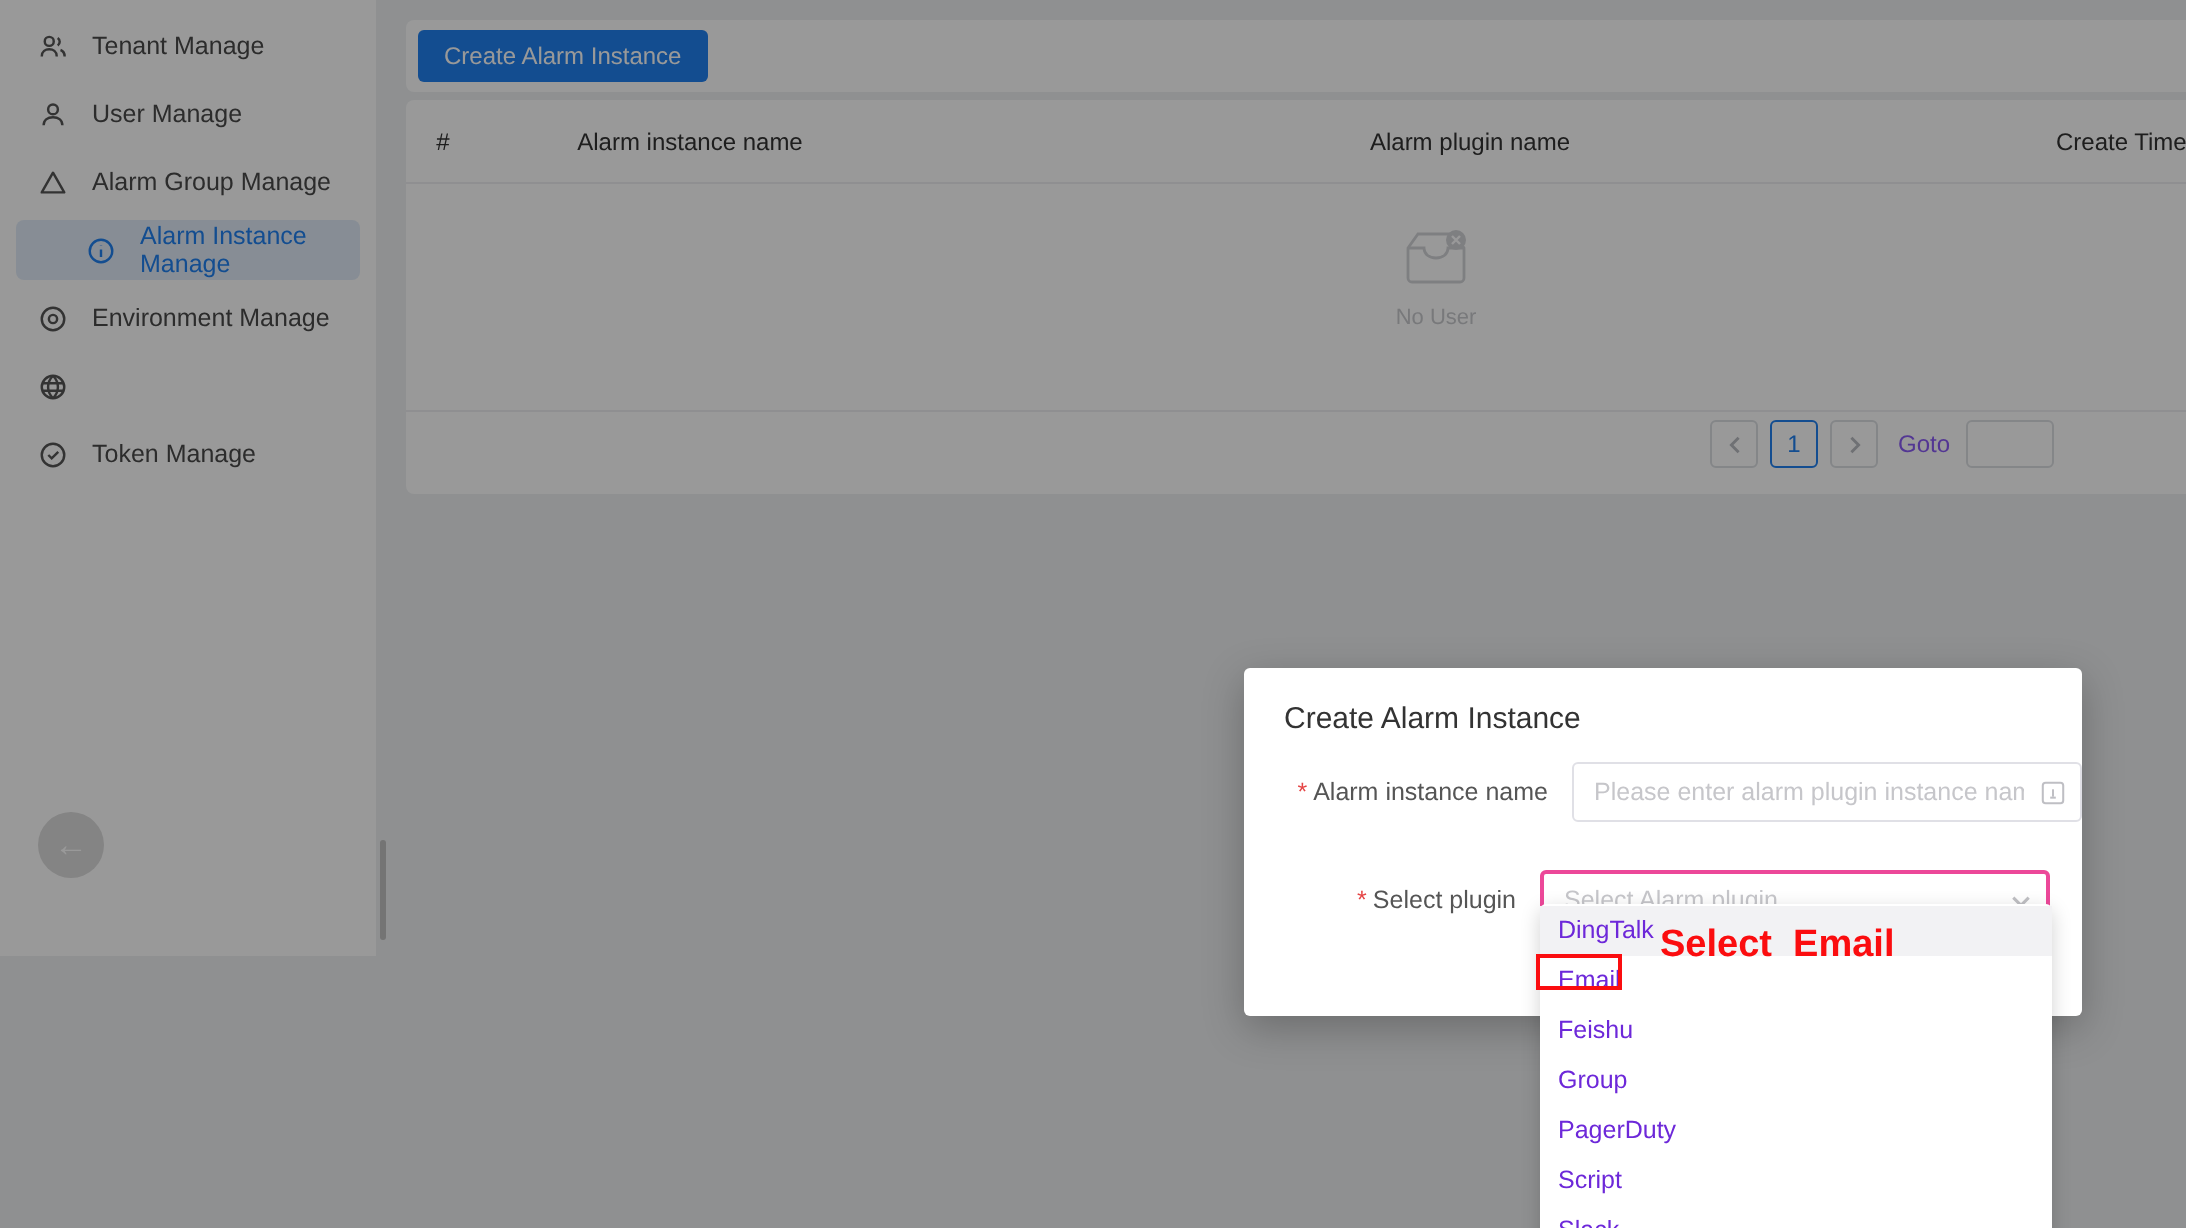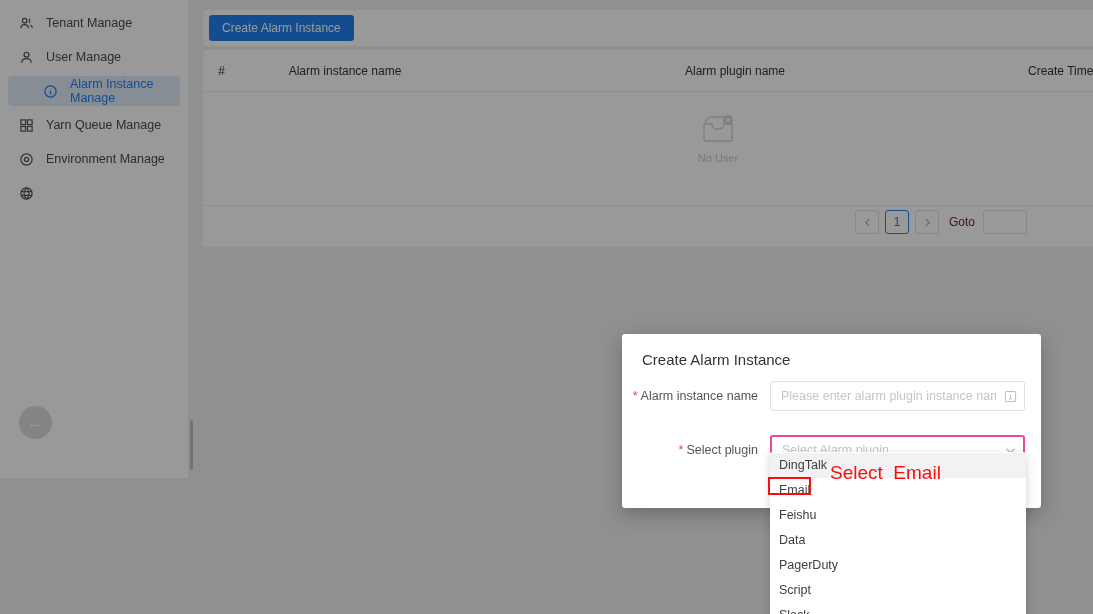--- a/index.html
+++ b/index.html
@@ -24,47 +24,47 @@
   .table-card { top:50px; height:197px; }
   .thead { display:grid; grid-template-columns:37px 210px 570px 210px; height:42px; align-items:center; border-bottom:1px solid #efeff2; color:#333; font-size:12px; }
   .thead .th { text-align:center; }
   .thead .th.left { text-align:left; padding-left:8px; }
   .tbody { position:relative; height:114px; border-bottom:1px solid #efeff2; }
   .empty { position:absolute; left:470px; top:22px; width:90px; text-align:center; color:#c9cace; }
   .empty .empty-label { font-size:11px; margin-top:4px; color:#c9cace; }
   .pager { position:absolute; left:652px; top:160px; display:flex; align-items:center; }
   .pg-btn { width:24px; height:24px; border:1px solid #dcdfe3; border-radius:3px; background:#fff; color:#b9bcc2; display:flex; align-items:center; justify-content:center; margin-right:6px; font-size:12px; cursor:pointer; }
   .pg-btn.current { border-color:#2080f0; color:#2080f0; }
-  .goto-label { font-size:12px; color:#7f1d1d; margin:0 8px 0 4px; }
+  .goto-label { font-size:12px; color:#8b5cf6; margin:0 8px 0 4px; }
   .goto-input { width:44px; height:24px; border:1px solid #dcdfe3; border-radius:3px; font-size:12px; padding:0 6px; color:#555; outline:none; font-family:inherit; }
 
   .back-fab { position:absolute; left:19px; top:406px; width:33px; height:33px; border-radius:50%; background:#dcdcdc; color:#fff; display:flex; align-items:center; justify-content:center; font-size:17px; z-index:3; cursor:pointer; }
 
   
   .overlay { position:absolute; inset:0; background:rgba(0,0,0,0.4); z-index:10; }
   .modal { position:absolute; left:622px; top:334px; width:419px; height:174px; background:#fff; border-radius:3px; box-shadow:0 6px 20px rgba(0,0,0,0.25); z-index:20; }
   .modal-title { position:absolute; left:20px; top:17px; font-size:15px; color:#333; }
   .form-row { position:absolute; left:0; display:flex; align-items:center; width:100%; }
-  .form-row.row1 { top:47px; }
+  .form-row.row1 { top:47px;justify-content:flex-end; }
   .form-row.row2 { top:89px;margin-top:12px; }
   .f-label { width:148px; padding-right:12px; text-align:right; font-size:12.5px; color:#555; }
   .req { color:#e54545; margin-right:3px; }
   .ctrl { position:relative; width:255px; height:30px; }
   .ctrl input { width:100%; height:100%; border:1px solid #e0e0e6; border-radius:3px; padding:0 28px 0 10px; font-size:12.5px; color:#555; outline:none; font-family:inherit; background:#fff; }
   .ctrl input::placeholder { color:#c6c6ca; }
   .ctrl.error input { border:2px solid #ec4899; }
   .ctrl .suffix { position:absolute; right:8px; top:8px; width:14px; height:14px; display:flex; align-items:center; justify-content:center; }
 
   
   .dropdown { position:absolute; left:770px; top:452px; width:256px; height:200px; background:#fff; border-radius:3px; box-shadow:0 3px 10px rgba(0,0,0,0.18); z-index:20; padding-top:1px; }
-  .dd-item { height:25px; line-height:25px; padding-left:9px; font-size:12.5px; color:#404040; cursor:pointer; }
+  .dd-item { height:25px; line-height:25px; padding-left:9px; font-size:12.5px; color:#6d28d9; cursor:pointer; }
   .dd-item.hl { background:#f2f2f4; }
 
   
-  .ann-text { position:absolute; left:830px; top:462px; font-size:19px; color:#fb0d0f; z-index:30; white-space:pre; font-weight:400; }
+  .ann-text { position:absolute; left:830px; top:462px; font-size:19px; color:#fb0d0f; z-index:30; white-space:pre; font-weight:700; }
   .ann-box { position:absolute; left:768px; top:477px; width:43px; height:18px; border:2px solid #fb0d0f; z-index:30; }
 </style>
 </head>
 <body>
 
 <div class="sidebar">
   <div class="menu">
 
     <div class="menu-item">
       <span class="mi-icon">
@@ -81,44 +81,41 @@
     <div class="menu-item">
       <span class="mi-icon">
         <svg width="15" height="15" viewBox="0 0 16 16" fill="none" stroke-width="1.3">
             <circle cx="8" cy="5" r="2.6"></circle>
             <path d="M3 13.5c0-3 2.3-4.3 5-4.3s5 1.3 5 4.3"></path>
           </svg>
       </span>
       <span>User Manage</span>
     </div>
 
+    <div class="menu-item">
+      <span class="mi-icon">
+        <svg width="15" height="15" viewBox="0 0 16 16" fill="none" stroke-width="1.3">
+            <path d="M8 2.5 L14 13 H2 Z" stroke-linejoin="round"></path>
+          </svg>
+      </span>
+      <span>Alarm Group Manage</span>
+    </div>
 
     <div class="menu-item active">
       <span class="mi-icon">
         <svg width="15" height="15" viewBox="0 0 16 16" fill="none" stroke-width="1.3">
             <circle cx="8" cy="8" r="6"></circle>
             <path d="M8 7.2v4"></path>
             <path d="M8 4.8v.2"></path>
           </svg>
       </span>
       <span>Alarm Instance Manage</span>
     </div>
 
 
-    <div class="menu-item">
-      <span class="mi-icon">
-        <svg width="15" height="15" viewBox="0 0 16 16" fill="none" stroke-width="1.3">
-            <rect x="2" y="2" width="5" height="5"></rect>
-            <rect x="9" y="2" width="5" height="5"></rect>
-            <rect x="2" y="9" width="5" height="5"></rect>
-            <rect x="9" y="9" width="5" height="5"></rect>
-          </svg>
-      </span>
-      <span>Yarn Queue Manage</span>
-    </div>
 
     <div class="menu-item">
       <span class="mi-icon">
         <svg width="15" height="15" viewBox="0 0 16 16" fill="none" stroke-width="1.3">
             <circle cx="8" cy="8" r="6"></circle>
             <circle cx="8" cy="8" r="2.2"></circle>
           </svg>
       </span>
       <span>Environment Manage</span>
     </div>
@@ -126,20 +123,29 @@
     <div class="menu-item">
       <span class="mi-icon">
         <svg width="15" height="15" viewBox="0 0 16 16" fill="none" stroke-width="1.3">
             <circle cx="8" cy="8" r="6"></circle>
             <path d="M2.5 6h11M2.5 10h11"></path>
             <path d="M8 2c-3.5 3.5-3.5 8.5 0 12M8 2c3.5 3.5 3.5 8.5 0 12"></path>
           </svg>
       </span>
     </div>
 
+    <div class="menu-item">
+      <span class="mi-icon">
+        <svg width="15" height="15" viewBox="0 0 16 16" fill="none" stroke-width="1.3">
+            <circle cx="8" cy="8" r="6"></circle>
+            <path d="M5.5 8l1.8 1.8L10.8 6.3"></path>
+          </svg>
+      </span>
+      <span>Token Manage</span>
+    </div>
 
   </div>
 </div>
 <div class="sidebar-scroll-thumb"></div>
 
 <div class="main">
 
   <div class="card toolbar-card">
     <button class="create-btn">Create Alarm Instance</button>
   </div>
@@ -222,20 +228,20 @@
           </svg>
       </span>
     </div>
   </div>
 </div>
 
 <div class="dropdown">
   <div class="dd-item hl">DingTalk</div>
   <div class="dd-item">Email</div>
   <div class="dd-item">Feishu</div>
-  <div class="dd-item">Data</div>
+  <div class="dd-item">Group</div>
   <div class="dd-item">PagerDuty</div>
   <div class="dd-item">Script</div>
   <div class="dd-item">Slack</div>
 </div>
 
 <div class="ann-text">Select  Email</div>
 <div class="ann-box"></div>
 
 </body></html>

